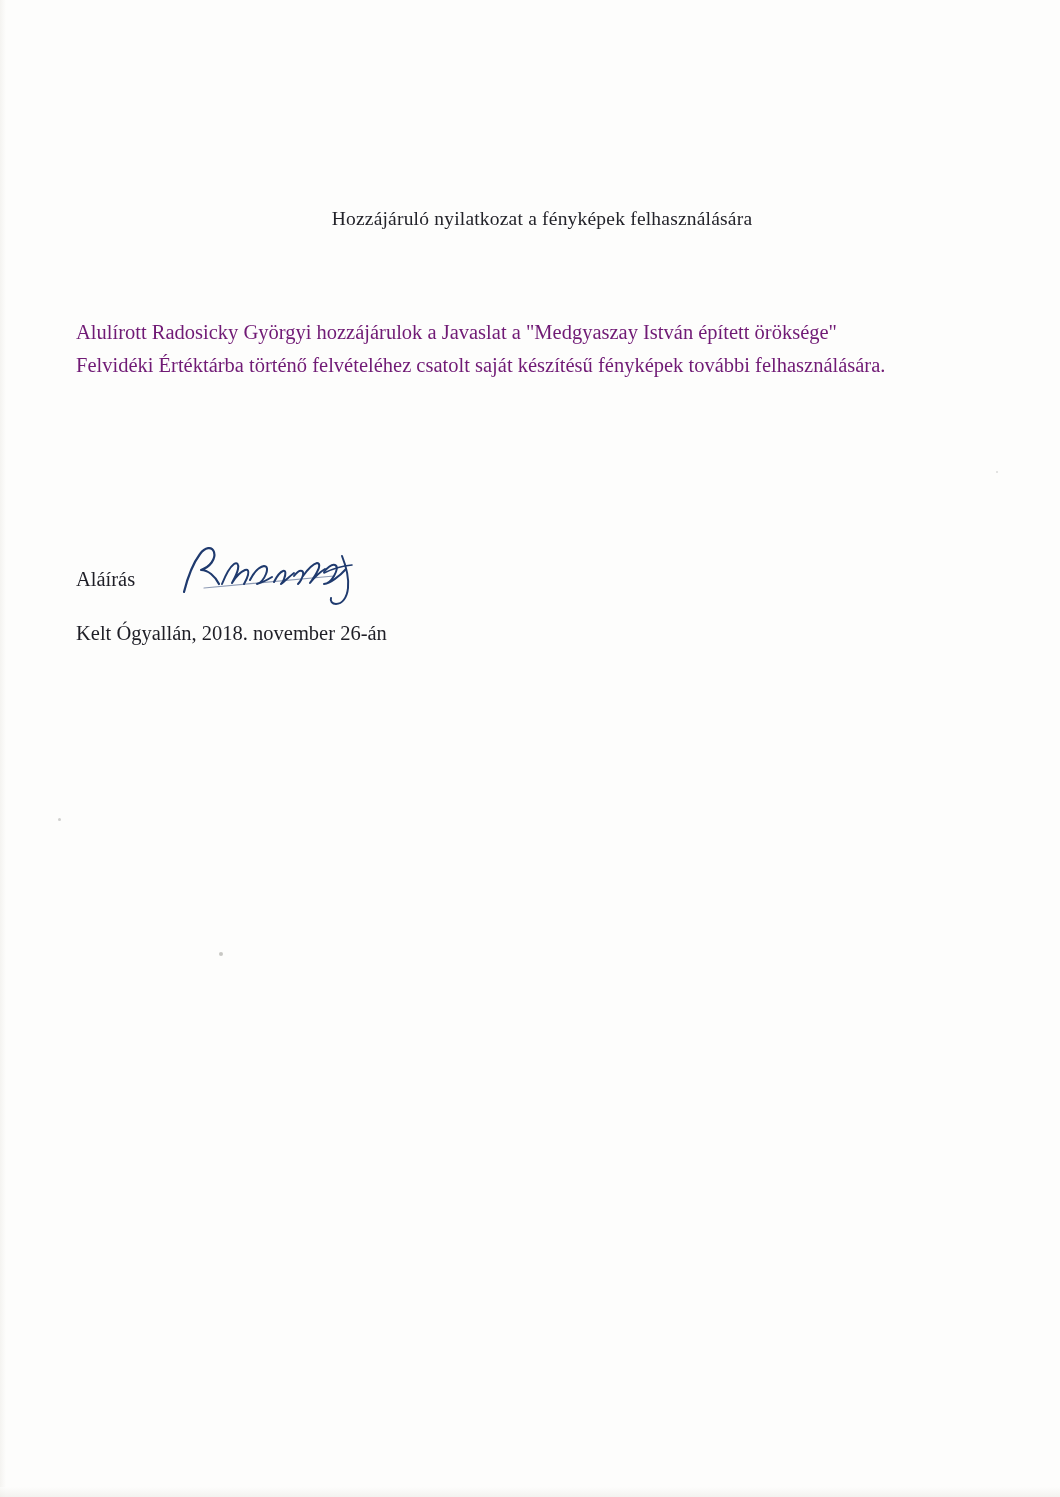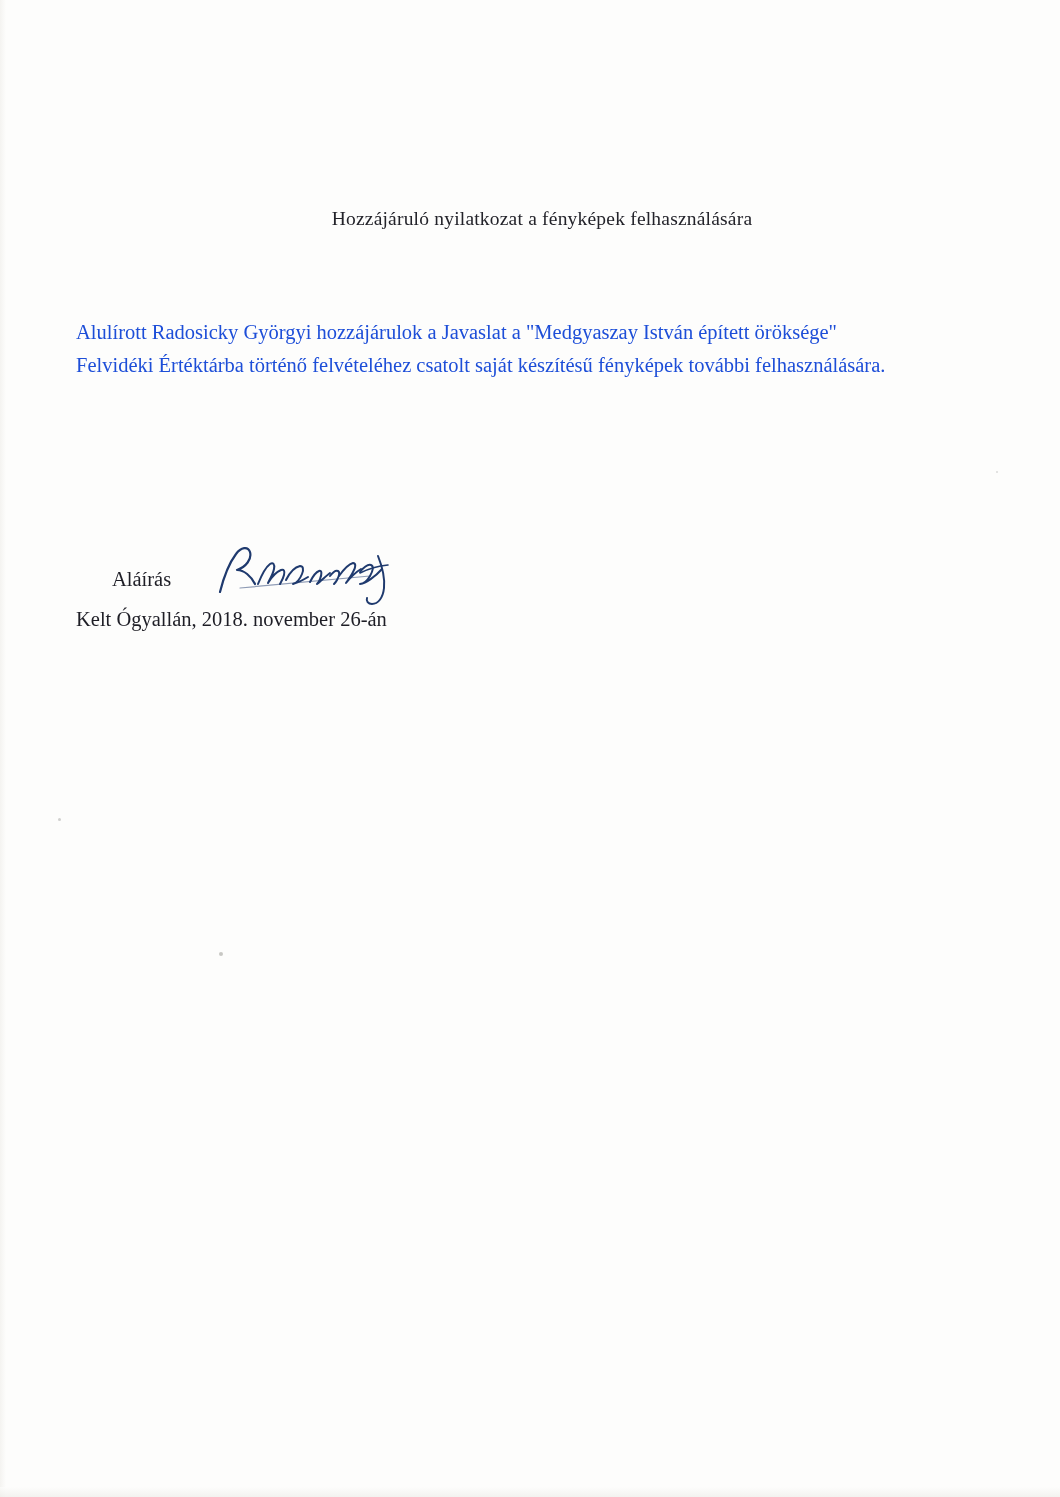--- a/index.html
+++ b/index.html
@@ -50,53 +50,52 @@
     box-sizing: border-box;
   }
 
   .body-block {
     position: absolute;
     top: 316px;
     left: 76px;
     width: 900px;
     font-size: 20.5px;
     line-height: 1.62;
-    color: #1d4ed8;
+    color: #701a75;
   }
   .body-block .line {
     white-space: nowrap;
   }
 
   .signature-row {
     position: absolute;
     top: 540px;
     left: 76px;
     width: 500px;
     height: 70px;
-    margin-left: 36px;
   }
   .signature-label {
     position: absolute;
     top: 28px;
     left: 0;
     font-size: 20.5px;
     color: #1e1e26;
   }
   .signature-mark {
     position: absolute;
     left: 98px;
     top: -4px;
     width: 260px;
     height: 74px;
   }
   .signature-mark svg { display: block; }
 
   .place-date {
     position: absolute;
-    top: 608px;
+    top: 622px;
     left: 76px;
     font-size: 20.5px;
     color: #1e1e26;
   }
 </style>
 </head>
 <body>
 
 <div class="page">
 

